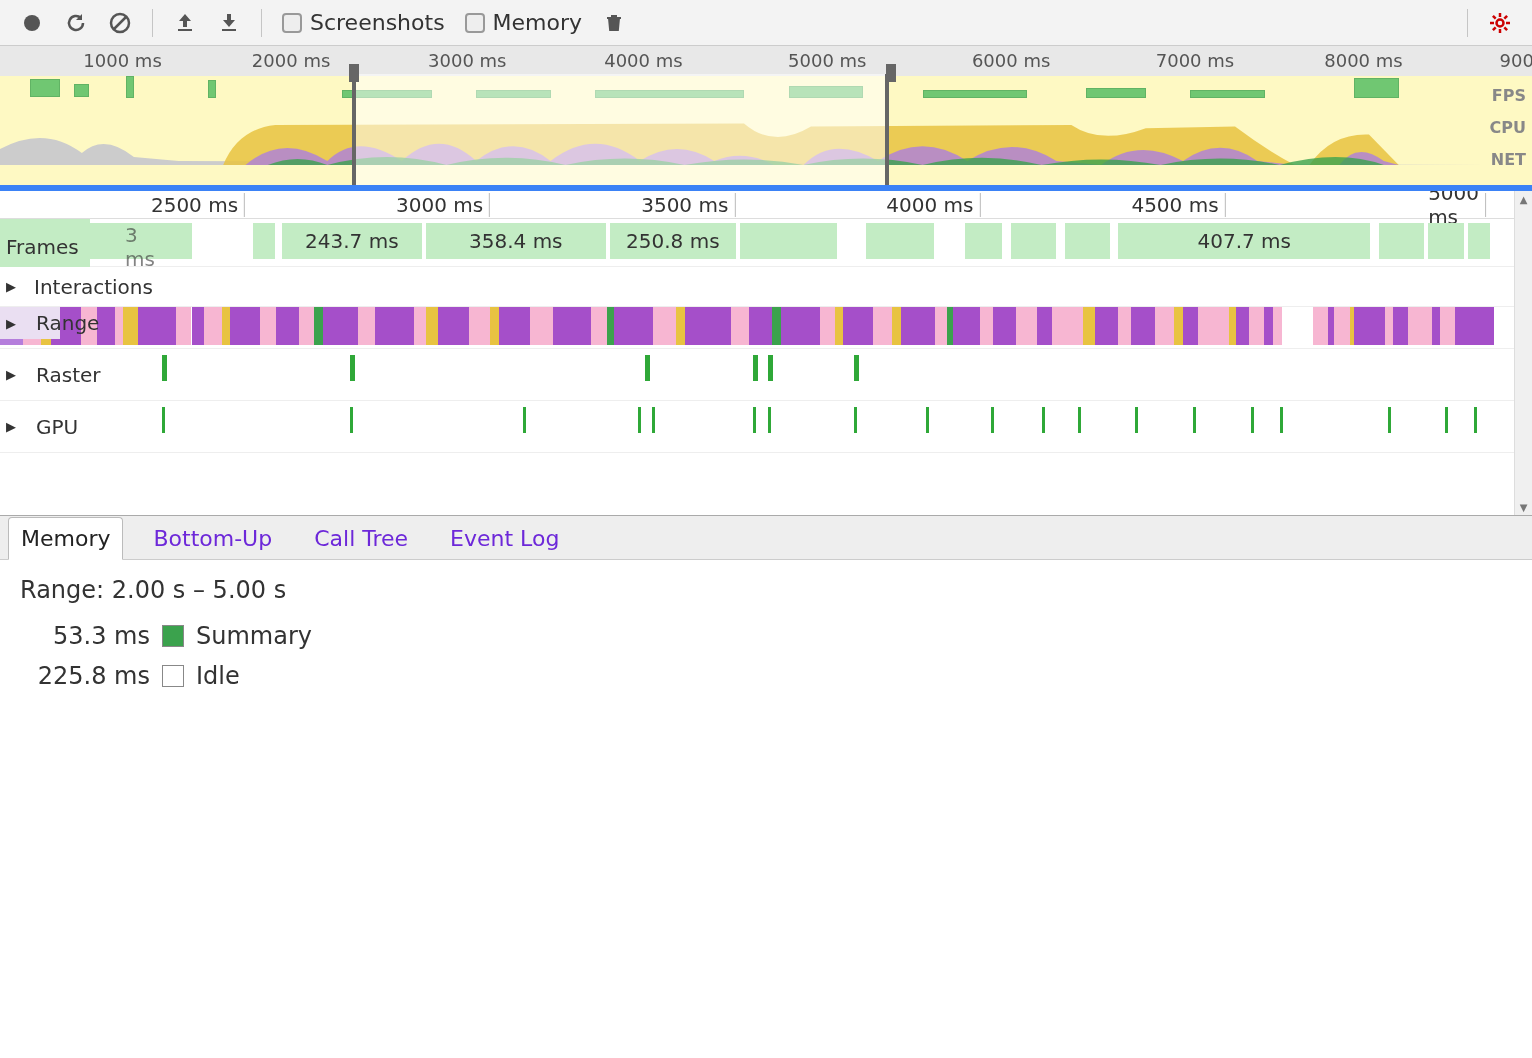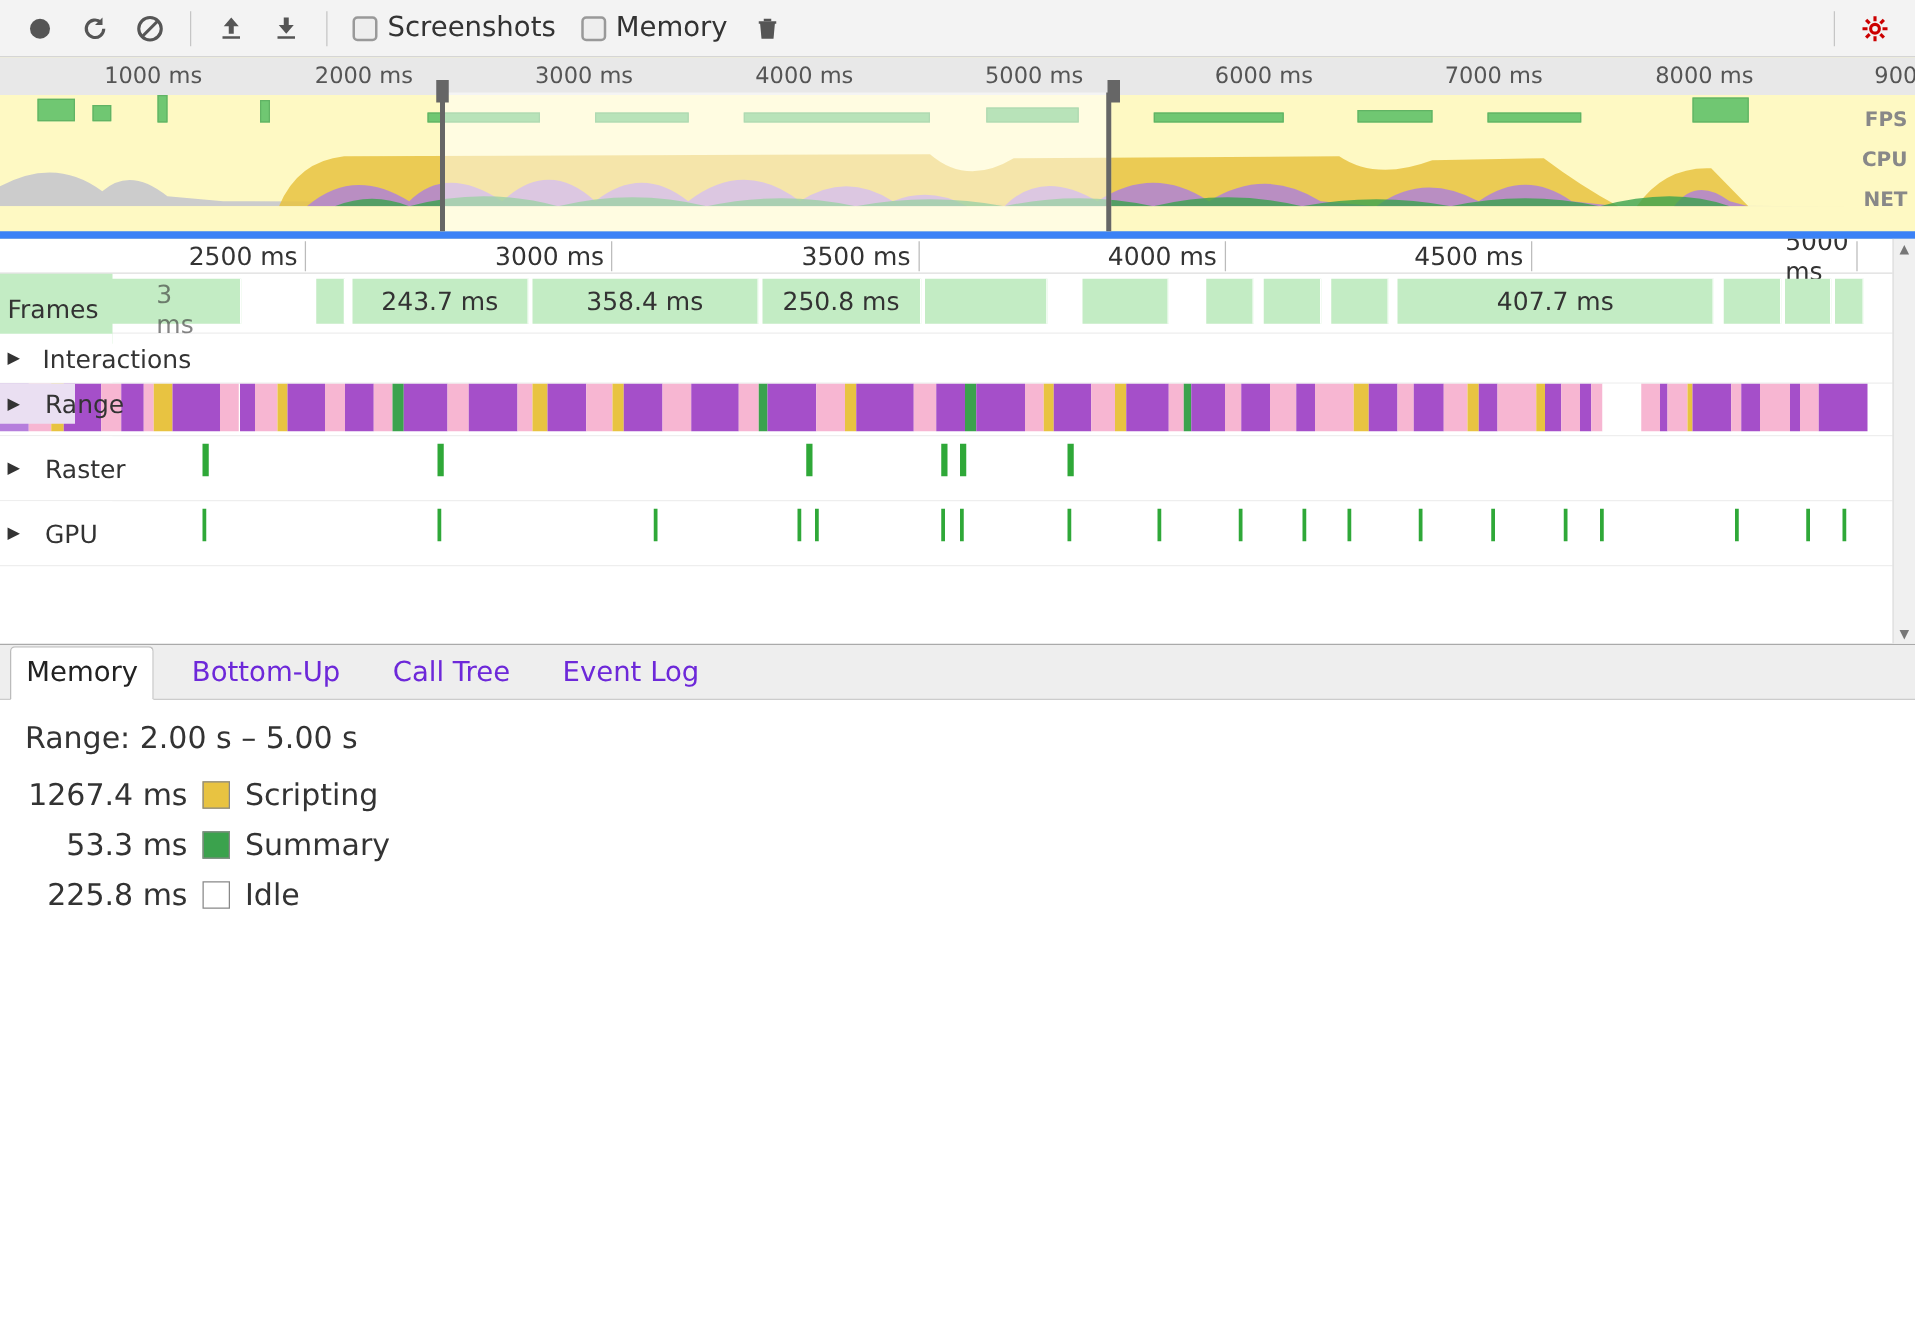--- a/index.html
+++ b/index.html
@@ -467,25 +467,20 @@
   <div class="tab">Bottom-Up</div>
   <div class="tab">Call Tree</div>
   <div class="tab">Event Log</div>
 </div>
 
 <div class="summary">
   <div class="range">Range: 2.00 s – 5.00 s</div>
   <div class="summary-body">
     <div class="legend" id="legend">
         <div class="legend-row">
-          <span class="val">1267.4 ms</span>
-          <span class="swatch" style="background: rgb(232, 195, 65);"></span>
-          <span>Scripting</span>
-        </div>
-        <div class="legend-row">
           <span class="val">53.3 ms</span>
           <span class="swatch" style="background: rgb(59, 162, 77);"></span>
           <span>Summary</span>
         </div>
         <div class="legend-row">
           <span class="val">225.8 ms</span>
           <span class="swatch" style="background: rgb(255, 255, 255);"></span>
           <span>Idle</span>
         </div>
       </div>

